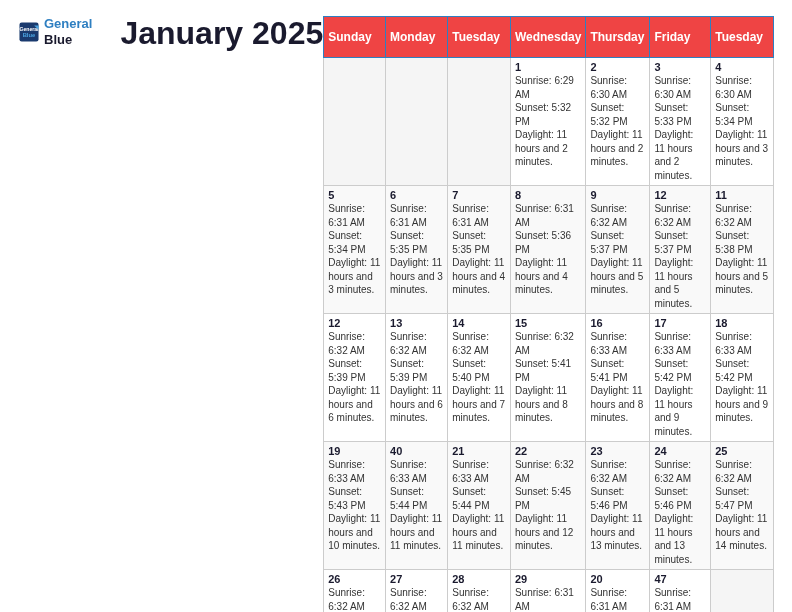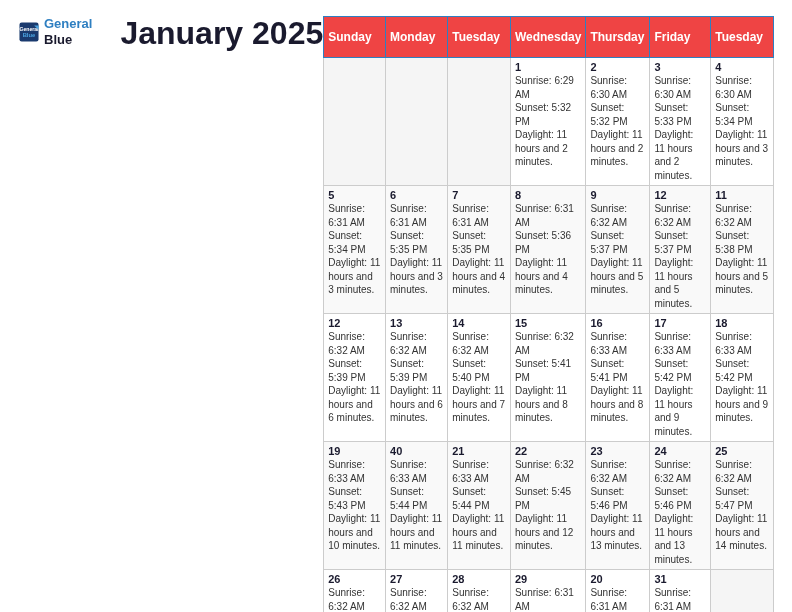--- a/index.html
+++ b/index.html
@@ -321,21 +321,21 @@
 Sunset: 5:49 PM
 Daylight: 11 hours and 17 minutes.</div>
           </td>
           <td>
             <span class="day-number">20</span>
             <div class="day-info" style="white-space: pre-line;">Sunrise: 6:31 AM
 Sunset: 5:50 PM
 Daylight: 11 hours and 18 minutes.</div>
           </td>
           <td>
-            <span class="day-number">31</span>
+            <span class="day-number">47</span>
             <div class="day-info" style="white-space: pre-line;">Sunrise: 6:31 AM
 Sunset: 5:50 PM
 Daylight: 11 hours and 19 minutes.</div>
           </td>
           <td class="empty"></td>
         </tr>
       </tbody>
   </table>
 </div>
 

